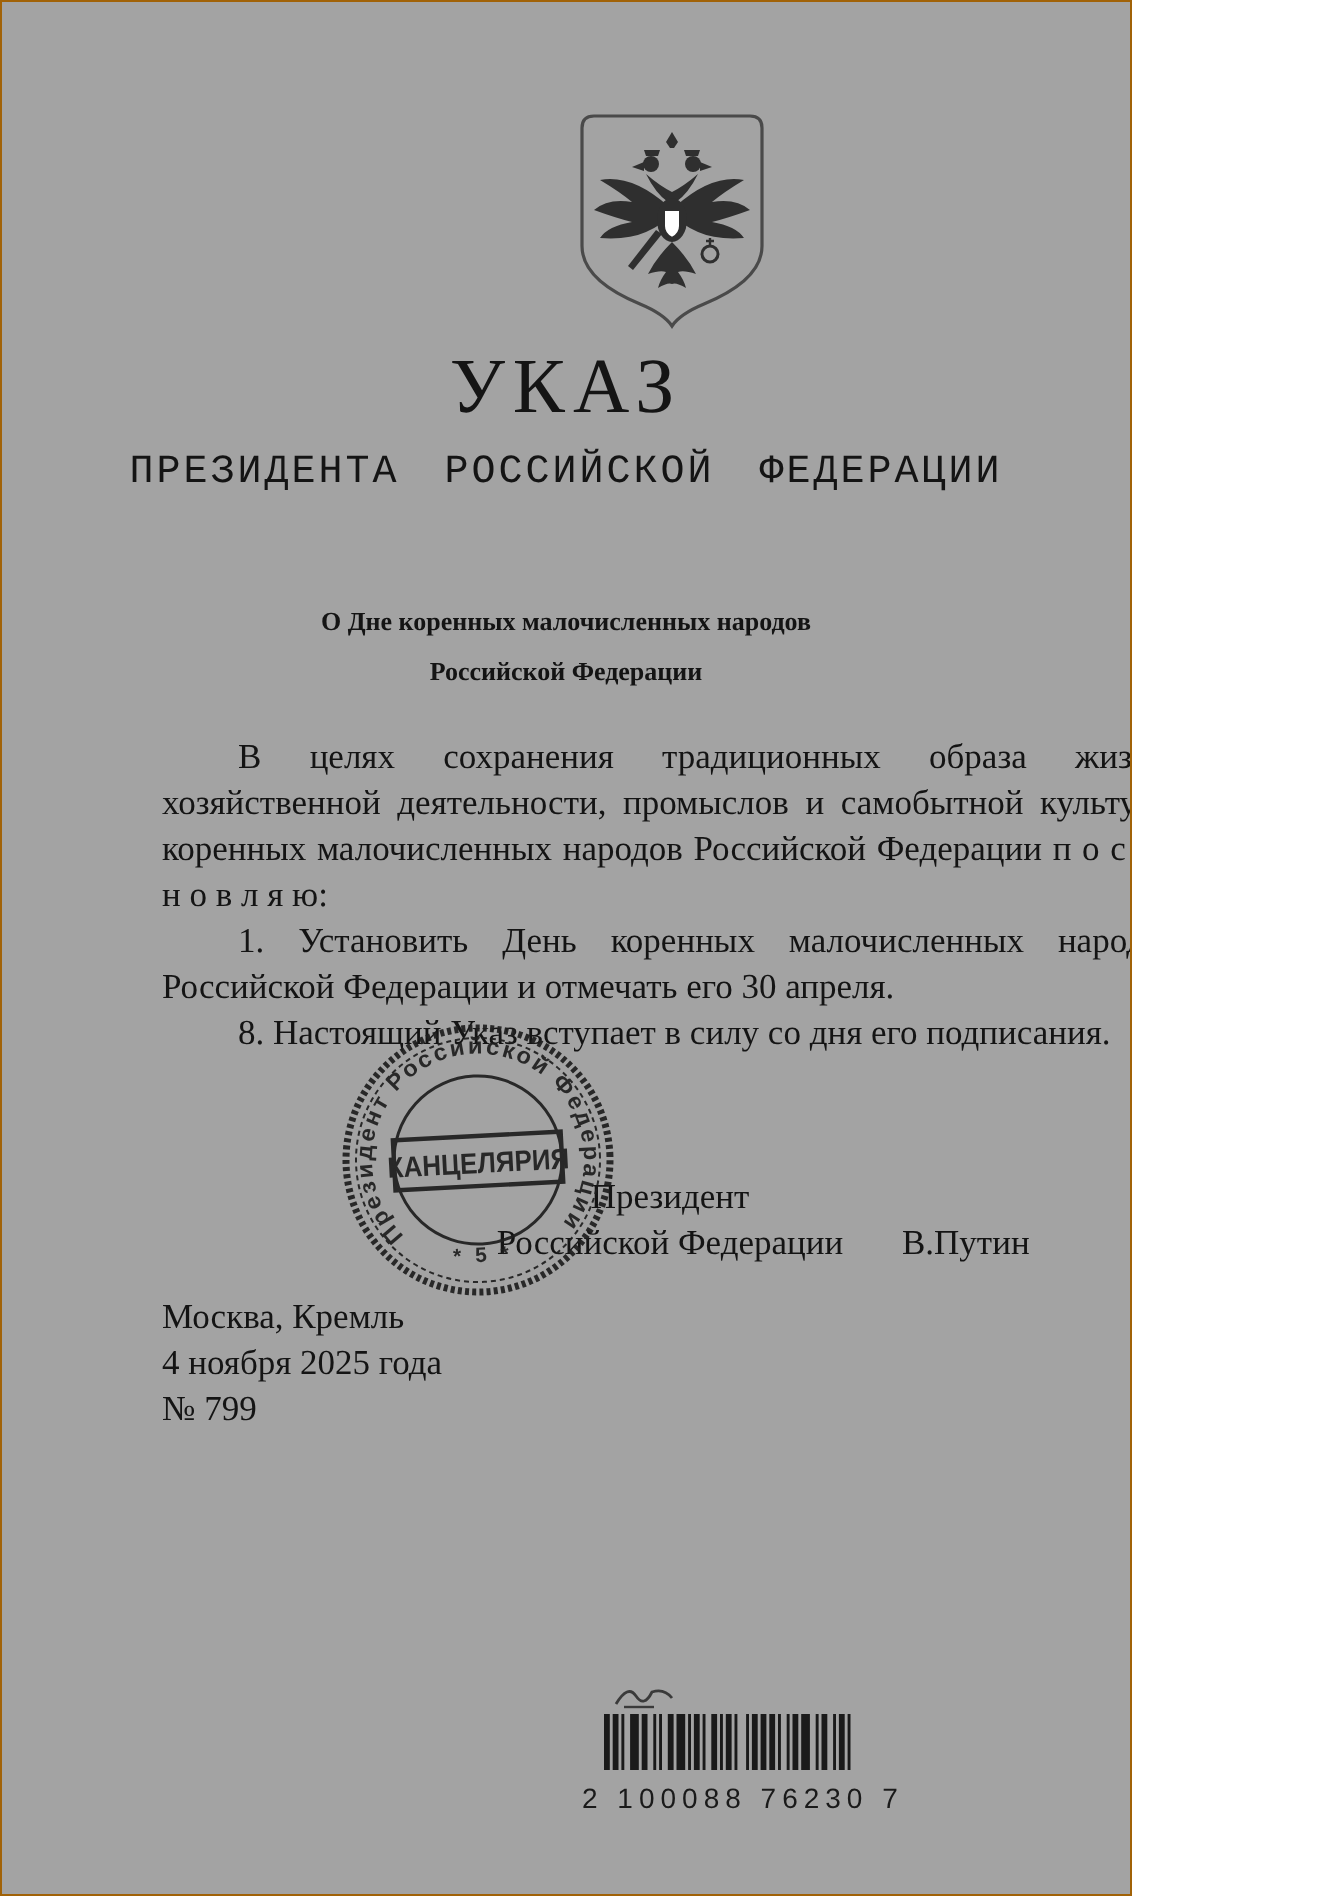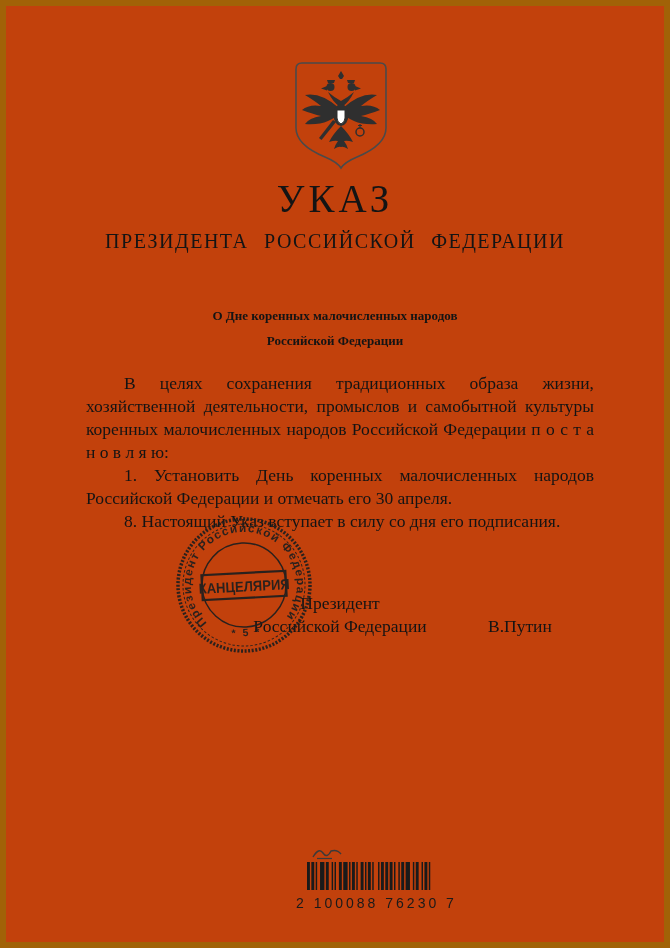--- a/index.html
+++ b/index.html
@@ -1,44 +1,44 @@
 <!DOCTYPE html>
 <html><head>
 <meta charset="utf-8">
 <style>
   html,body{margin:0;padding:0;background:#fff;}
   .page{
-    position:relative;width:670px;height:948px;background:#c2410c;
+    position:relative;width:566px;height:948px;background:#a3a3a3;
     font-family:"Liberation Serif","DejaVu Serif",serif;color:#141414;
-    overflow:hidden;box-sizing:border-box;border:6px solid #a16207;
+    overflow:hidden;box-sizing:border-box;border:1px solid #a16207;
   }
   .emblem{position:absolute;left:289px;top:56px;}
   .decree-type{
     position:absolute;top:170px;left:0;width:100%;text-align:center;
     font-size:39px;letter-spacing:4px;font-weight:500;
   }
   .issuer{
     position:absolute;top:224px;left:0;width:100%;text-align:center;
-    font-size:20px;letter-spacing:1.5px;word-spacing:9px;
+    font-size:20px;letter-spacing:1.5px;word-spacing:9px;font-family:Liberation Mono, monospace;
   }
   .doc-title{
     position:absolute;top:297px;left:0;width:100%;text-align:center;
     font-weight:bold;font-size:13px;line-height:25px;
   }
   .body-text{
     position:absolute;top:366px;left:80px;width:508px;
     font-size:17.5px;line-height:23px;text-align:justify;
   }
   .body-text p{margin:0;text-indent:38px;}
   .sig{
     position:absolute;top:586px;left:238px;display:flex;align-items:flex-end;
     font-size:17.5px;line-height:23px;
   }
   .sig-title{width:192px;text-align:center;}
-  .sig-name{margin-left:52px;white-space:nowrap;}
+  .sig-name{margin-left:20px;white-space:nowrap;}
   .issued{
     position:absolute;top:646px;left:80px;font-size:17.5px;line-height:23px;
   }
   .stamp{
     position:absolute;left:167px;top:508px;width:142px;height:142px;
     transform:rotate(-3deg);opacity:.93;pointer-events:none;
   }
   .barcode-wrap{position:absolute;left:290px;top:840px;width:148px;text-align:center;}
   .ink-mark{display:block;margin:0 auto 1px 14px;}
   .barcode-digits{
@@ -102,20 +102,25 @@
     <circle cx="71" cy="71" r="42" fill="none" stroke="#1f1f1f" stroke-width="1.5"></circle>
     <path id="stampArc" d="M 33.6,108.4 A 53,53 0 1 1 108.4,108.4" fill="none"></path>
     <text font-family="Liberation Sans, DejaVu Sans, sans-serif" font-size="11.5" font-weight="bold" fill="#1f1f1f" letter-spacing="1.2" textLength="244" lengthAdjust="spacingAndGlyphs">
       <textPath href="#stampArc" startOffset="2">Президент Российской Федерации</textPath>
     </text>
     <text x="71" y="122" text-anchor="middle" font-family="Liberation Sans, DejaVu Sans, sans-serif" font-size="10.5" font-weight="bold" fill="#1f1f1f" letter-spacing="2">* 5 *</text>
     <rect x="29" y="59" width="84" height="25" fill="none" stroke="#1f1f1f" stroke-width="2.2"></rect>
     <text x="79" y="77.5" text-anchor="middle" transform="scale(0.9,1)" font-family="Liberation Sans, DejaVu Sans, sans-serif" font-size="14.5" font-weight="bold" fill="#1f1f1f">КАНЦЕЛЯРИЯ</text>
   </svg>
 
+  <div class="issued">
+    <div>Москва, Кремль</div>
+    <div>4 ноября 2025 года</div>
+    <div>№ 799</div>
+  </div>
 
   <div class="barcode-wrap">
     <svg class="ink-mark" width="34" height="15" viewBox="0 0 34 15">
       <path d="M3,11 Q9,1 13,7 T21,5 Q27,3 31,8" stroke="#3a3a3a" stroke-width="1.4" fill="none"></path>
       <path d="M7,12.5 h15" stroke="#3a3a3a" stroke-width="1.2" fill="none"></path>
     </svg>
     <svg id="barcode-bars" width="128" height="28" viewBox="0 0 128 28">
         <rect x="1.00" y="0" width="2.90" height="28" fill="#1a1a1a"></rect>
         <rect x="5.35" y="0" width="2.90" height="28" fill="#1a1a1a"></rect>
         <rect x="9.70" y="0" width="1.45" height="28" fill="#1a1a1a"></rect>

